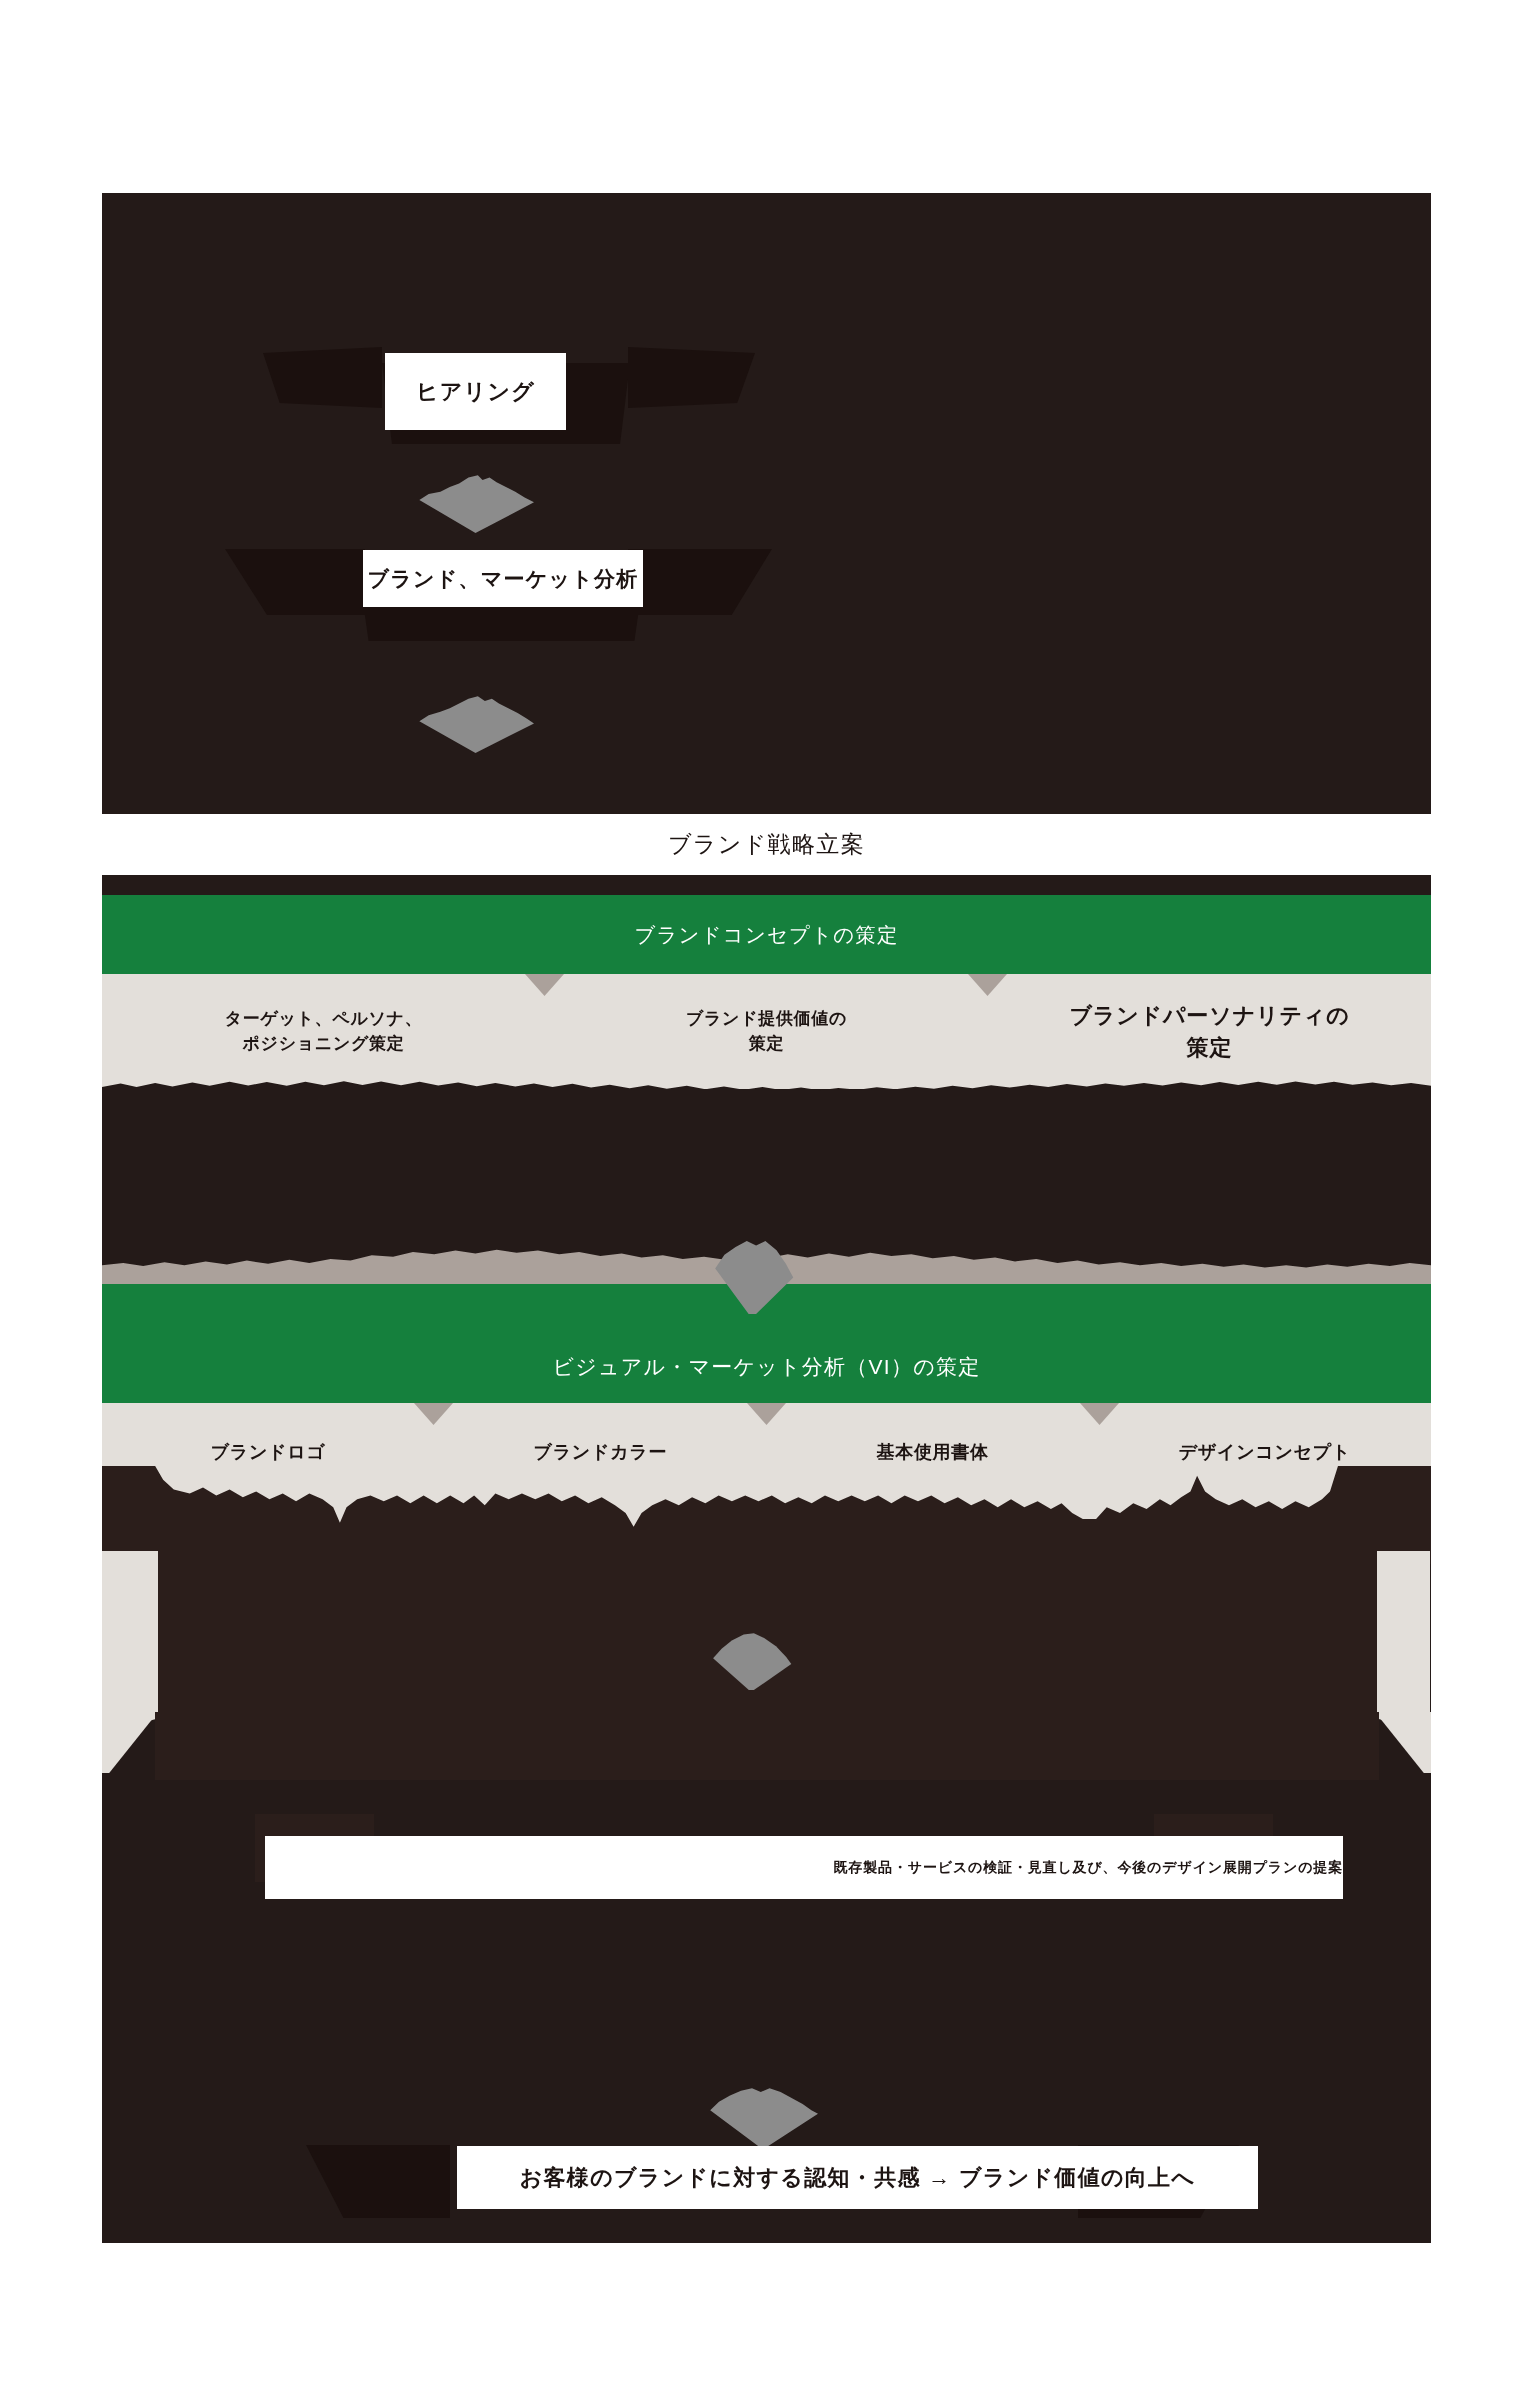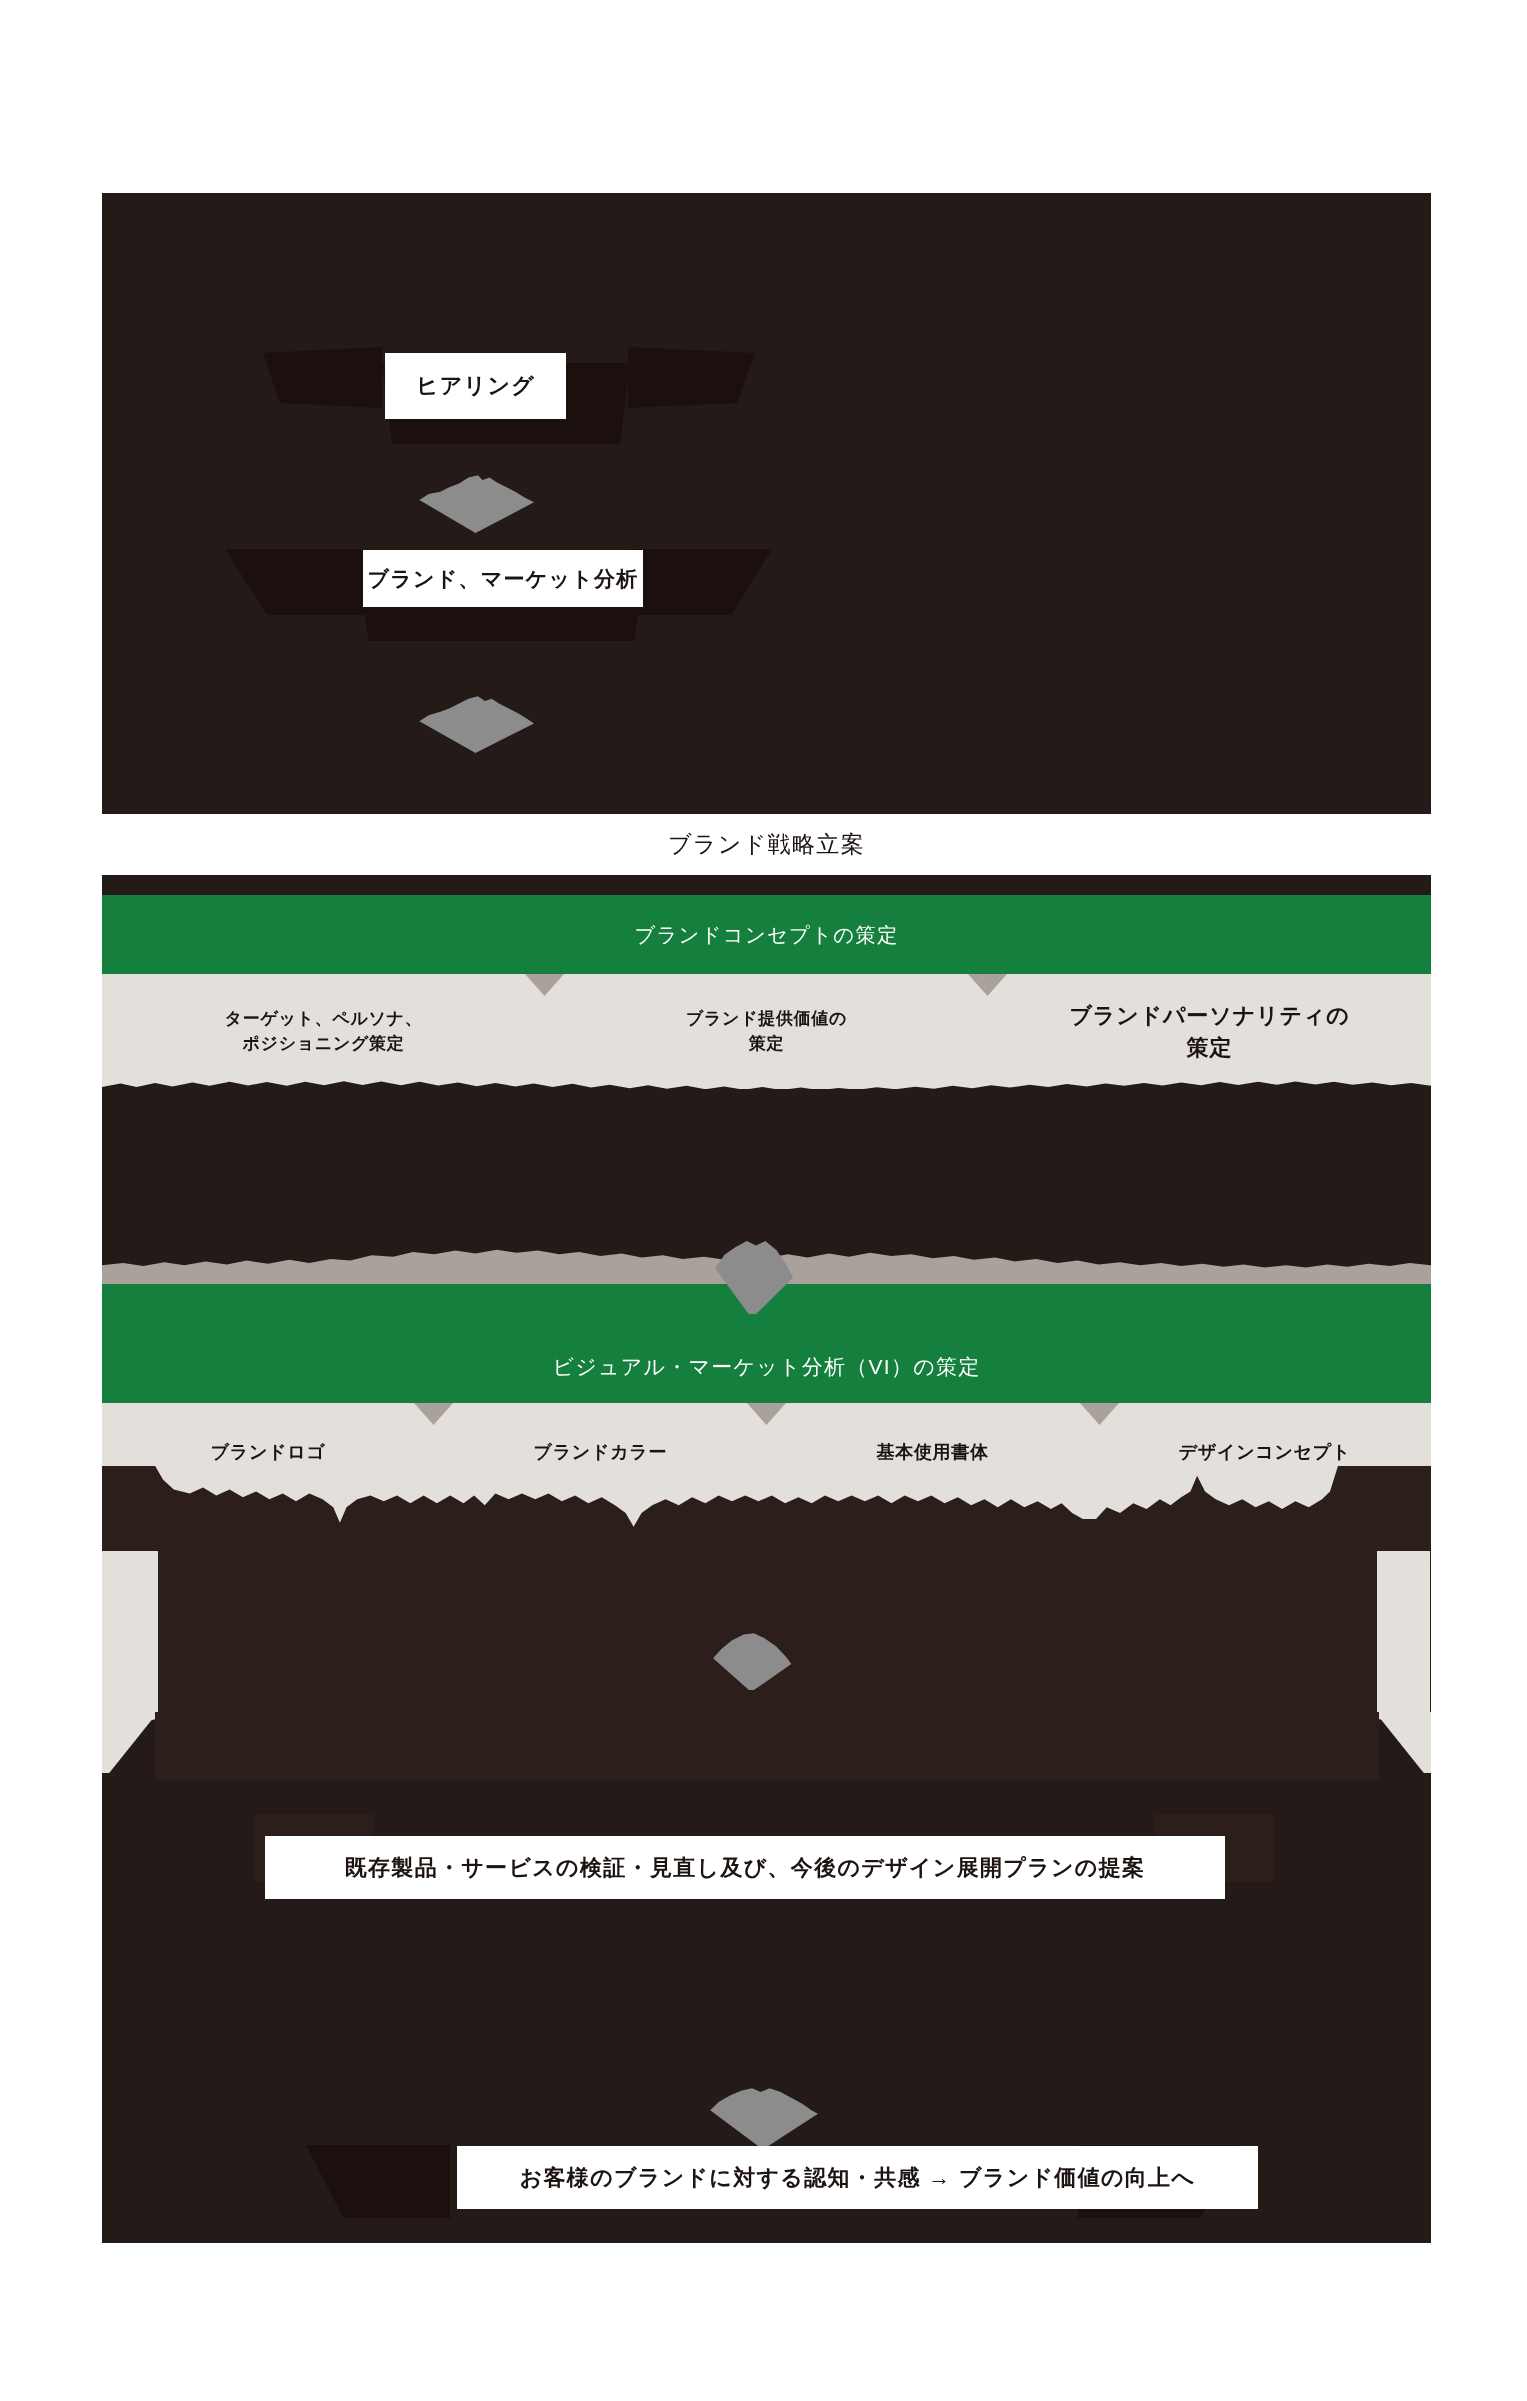--- a/index.html
+++ b/index.html
@@ -114,21 +114,21 @@
 
 <div id="diagram">
 
   <div class="wing" style="left:161px; top:154px; width:119px; height:61px;
               clip-path: polygon(0 10%, 100% 0, 100% 100%, 14% 92%);"></div>
   <div class="wing" style="left:526px; top:154px; width:127px; height:61px;
               clip-path: polygon(0 0, 100% 10%, 86% 92%, 0 100%);"></div>
   <div class="shadow-soft" style="left:280px; top:170px; width:248px; height:81px;
               clip-path: polygon(0 0, 100% 0, 96% 100%, 4% 100%);"></div>
 
-  <div class="chip" style="left:283px; top:160px; width:181px; height:66px; font-size:22px;">
+  <div class="chip" style="left:283px; top:160px; width:181px; height:77px; font-size:22px;">
     <span>ヒアリング</span>
   </div>
 
   <div class="arrow-gray" style="left:315px; top:281px; width:117px; height:59px;
               clip-path: polygon(2% 44%, 10% 34%, 20% 30%, 28% 22%, 36% 16%, 44% 6%, 52% 2%,
                                  56% 10%, 62% 6%, 68% 14%, 76% 22%, 84% 30%, 92% 40%, 100% 48%,
                                  50% 100%);"></div>
 
   <div class="wing" style="left:123px; top:356px; width:140px; height:66px;
               clip-path: polygon(0 0, 100% 0, 100% 100%, 30% 100%);"></div>
@@ -268,21 +268,21 @@
   <div class="layer" style="left:0; top:1580px; width:100%; height:470px; background:#241A18;"></div>
   <div class="layer" style="left:53px; top:1519px; width:1224px; height:68px; background:#2B1E1B;"></div>
 
   <div class="arrow-gray" style="left:606px; top:1438px; width:85px; height:59px; z-index:36;
               clip-path: polygon(6% 46%, 16% 30%, 28% 16%, 42% 6%, 54% 4%, 66% 12%, 80% 26%,
                                  92% 44%, 98% 56%, 54% 100%, 48% 100%);"></div>
 
   <div class="wing" style="left:153px; top:1621px; width:119px; height:68px; background:#2B1E1B;"></div>
   <div class="wing" style="left:1052px; top:1621px; width:119px; height:68px; background:#2B1E1B;"></div>
 
-  <div class="chip" style="left:163px; top:1643px; width:960px; height:63px; font-size:22px;">
+  <div class="chip" style="left:163px; top:1643px; width:1078px; height:63px; font-size:14px;justify-content:flex-end;">
     <span>既存製品・サービスの検証・見直し及び、今後のデザイン展開プランの提案</span>
   </div>
 
   <div class="arrow-gray" style="left:606px; top:1894px; width:110px; height:61px; z-index:36;
               clip-path: polygon(2% 38%, 10% 24%, 20% 14%, 30% 6%, 40% 2%, 48% 8%, 56% 2%,
                                  66% 8%, 76% 18%, 86% 28%, 94% 38%, 100% 44%, 52% 100%, 48% 100%);"></div>
 
   <div class="wing" style="left:204px; top:1952px; width:144px; height:73px; background:#1B100E;
               clip-path: polygon(0 0, 100% 0, 100% 100%, 26% 100%);"></div>
   <div class="wing" style="left:976px; top:1952px; width:161px; height:73px; background:#1B100E;

